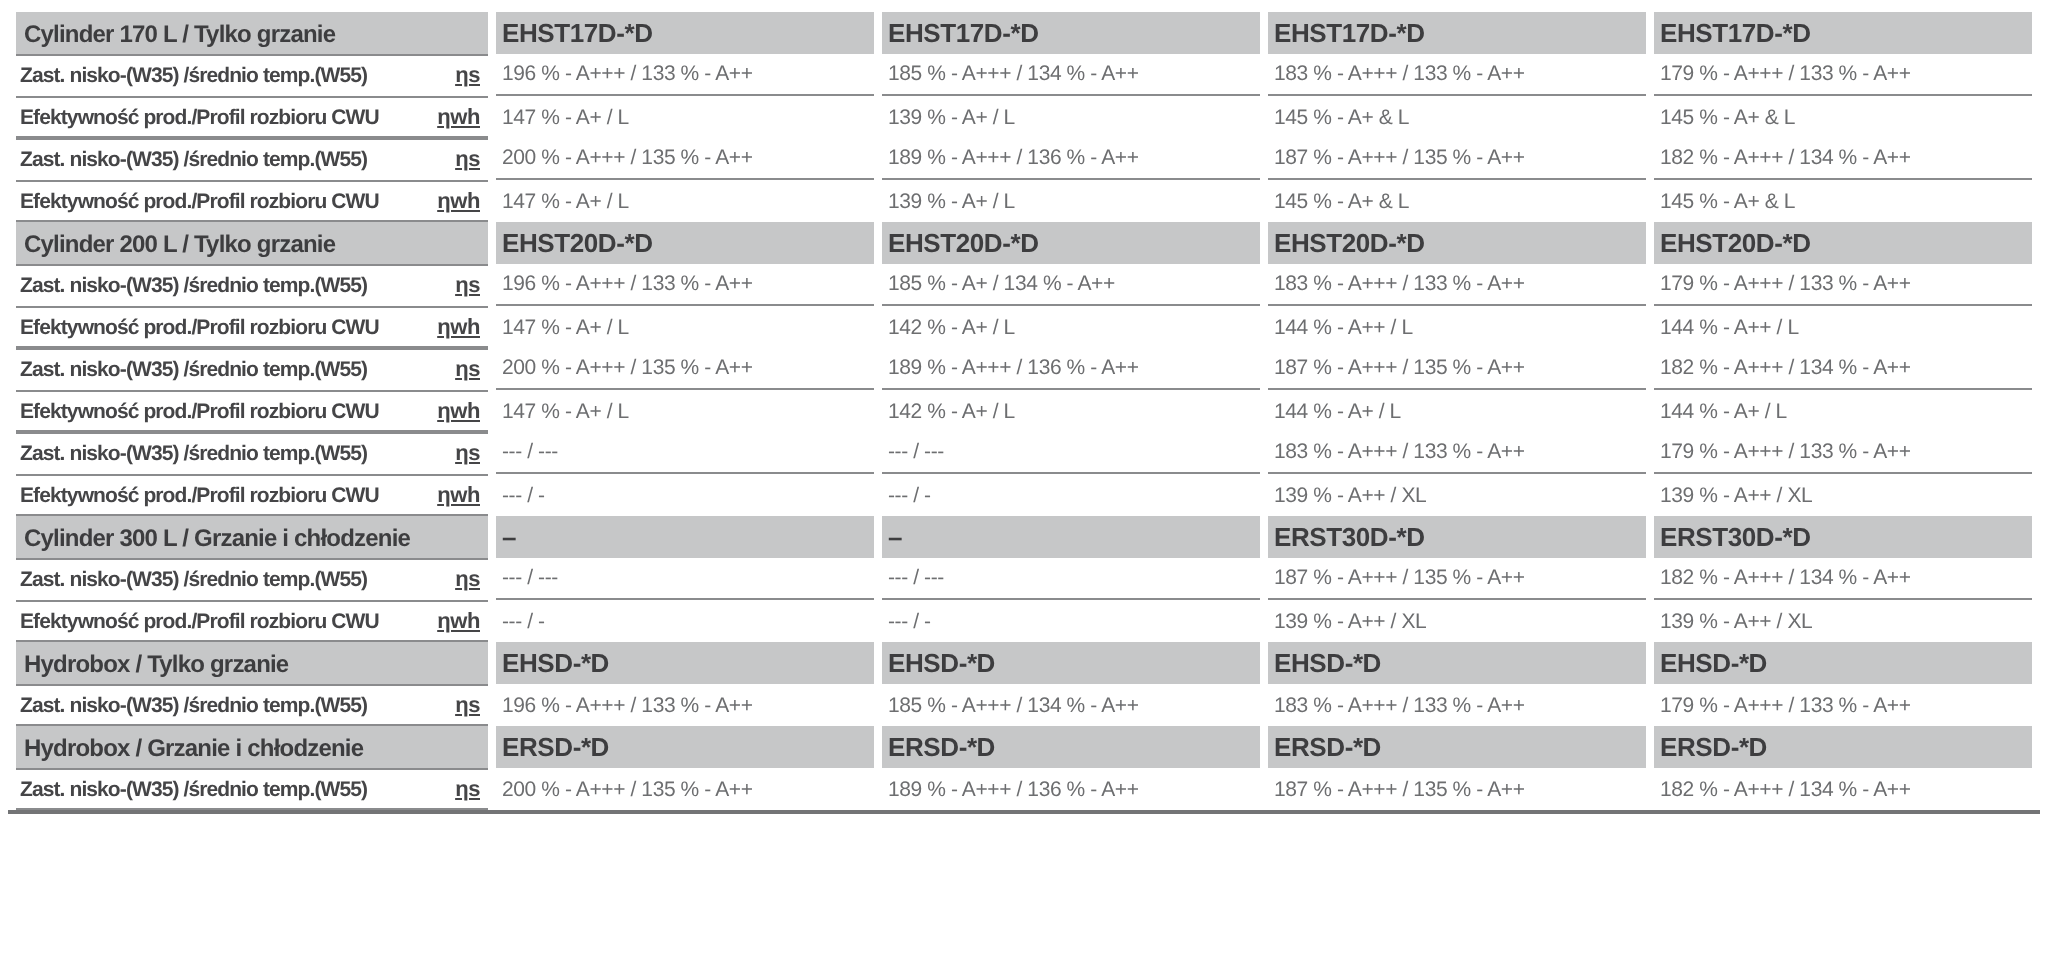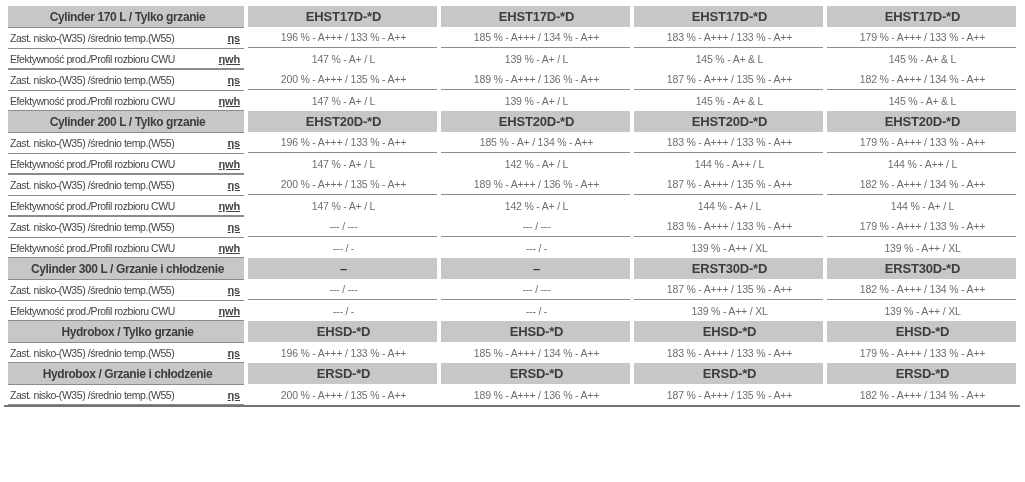--- a/index.html
+++ b/index.html
@@ -12,41 +12,41 @@
     width:1025px;height:482px;background:#ffffff;
     font-family:"Liberation Sans", sans-serif;
     -webkit-font-smoothing:antialiased;
   }
   .page{position:relative;width:1025px;height:482px;overflow:hidden;}
   table.spec-table{
     border-collapse:separate;border-spacing:4px 0;
     table-layout:fixed;width:1016px;margin:6px 0 0 4px;
     border-bottom:2px solid var(--bottom);
   }
-  tr{height:21px;text-align:center;}
+  tr{height:21px;}
   td{vertical-align:middle;overflow:hidden;white-space:nowrap;}
   
   .band{background:var(--band);}
   .title-cell{
     font-weight:bold;font-size:12px;letter-spacing:-0.4px;
     color:var(--title);padding-left:4px;
   }
   .model-cell{
     font-weight:bold;font-size:13px;letter-spacing:-0.2px;
     color:var(--title);padding-left:3px;
   }
   
   .label-cell{
     border-top:1.5px solid var(--line);
     padding:0 4px 0 2px;
   }
   .label-cell.label-last{border-bottom:1.5px solid var(--line);}
   .label-inner{display:flex;justify-content:space-between;align-items:center;width:100%;}
   .label-text{
-    font-weight:normal;font-size:10.5px;letter-spacing:-0.45px;
+    font-weight:bold;font-size:10.5px;letter-spacing:-0.45px;
     color:var(--label);
   }
   .symbol{
     font-weight:bold;font-size:11px;letter-spacing:-0.2px;
     color:var(--label);padding-left:4px;text-decoration:underline;
   }
   
   .value-cell{
     font-size:10.5px;letter-spacing:-0.2px;color:var(--value);
     padding-left:3px;

